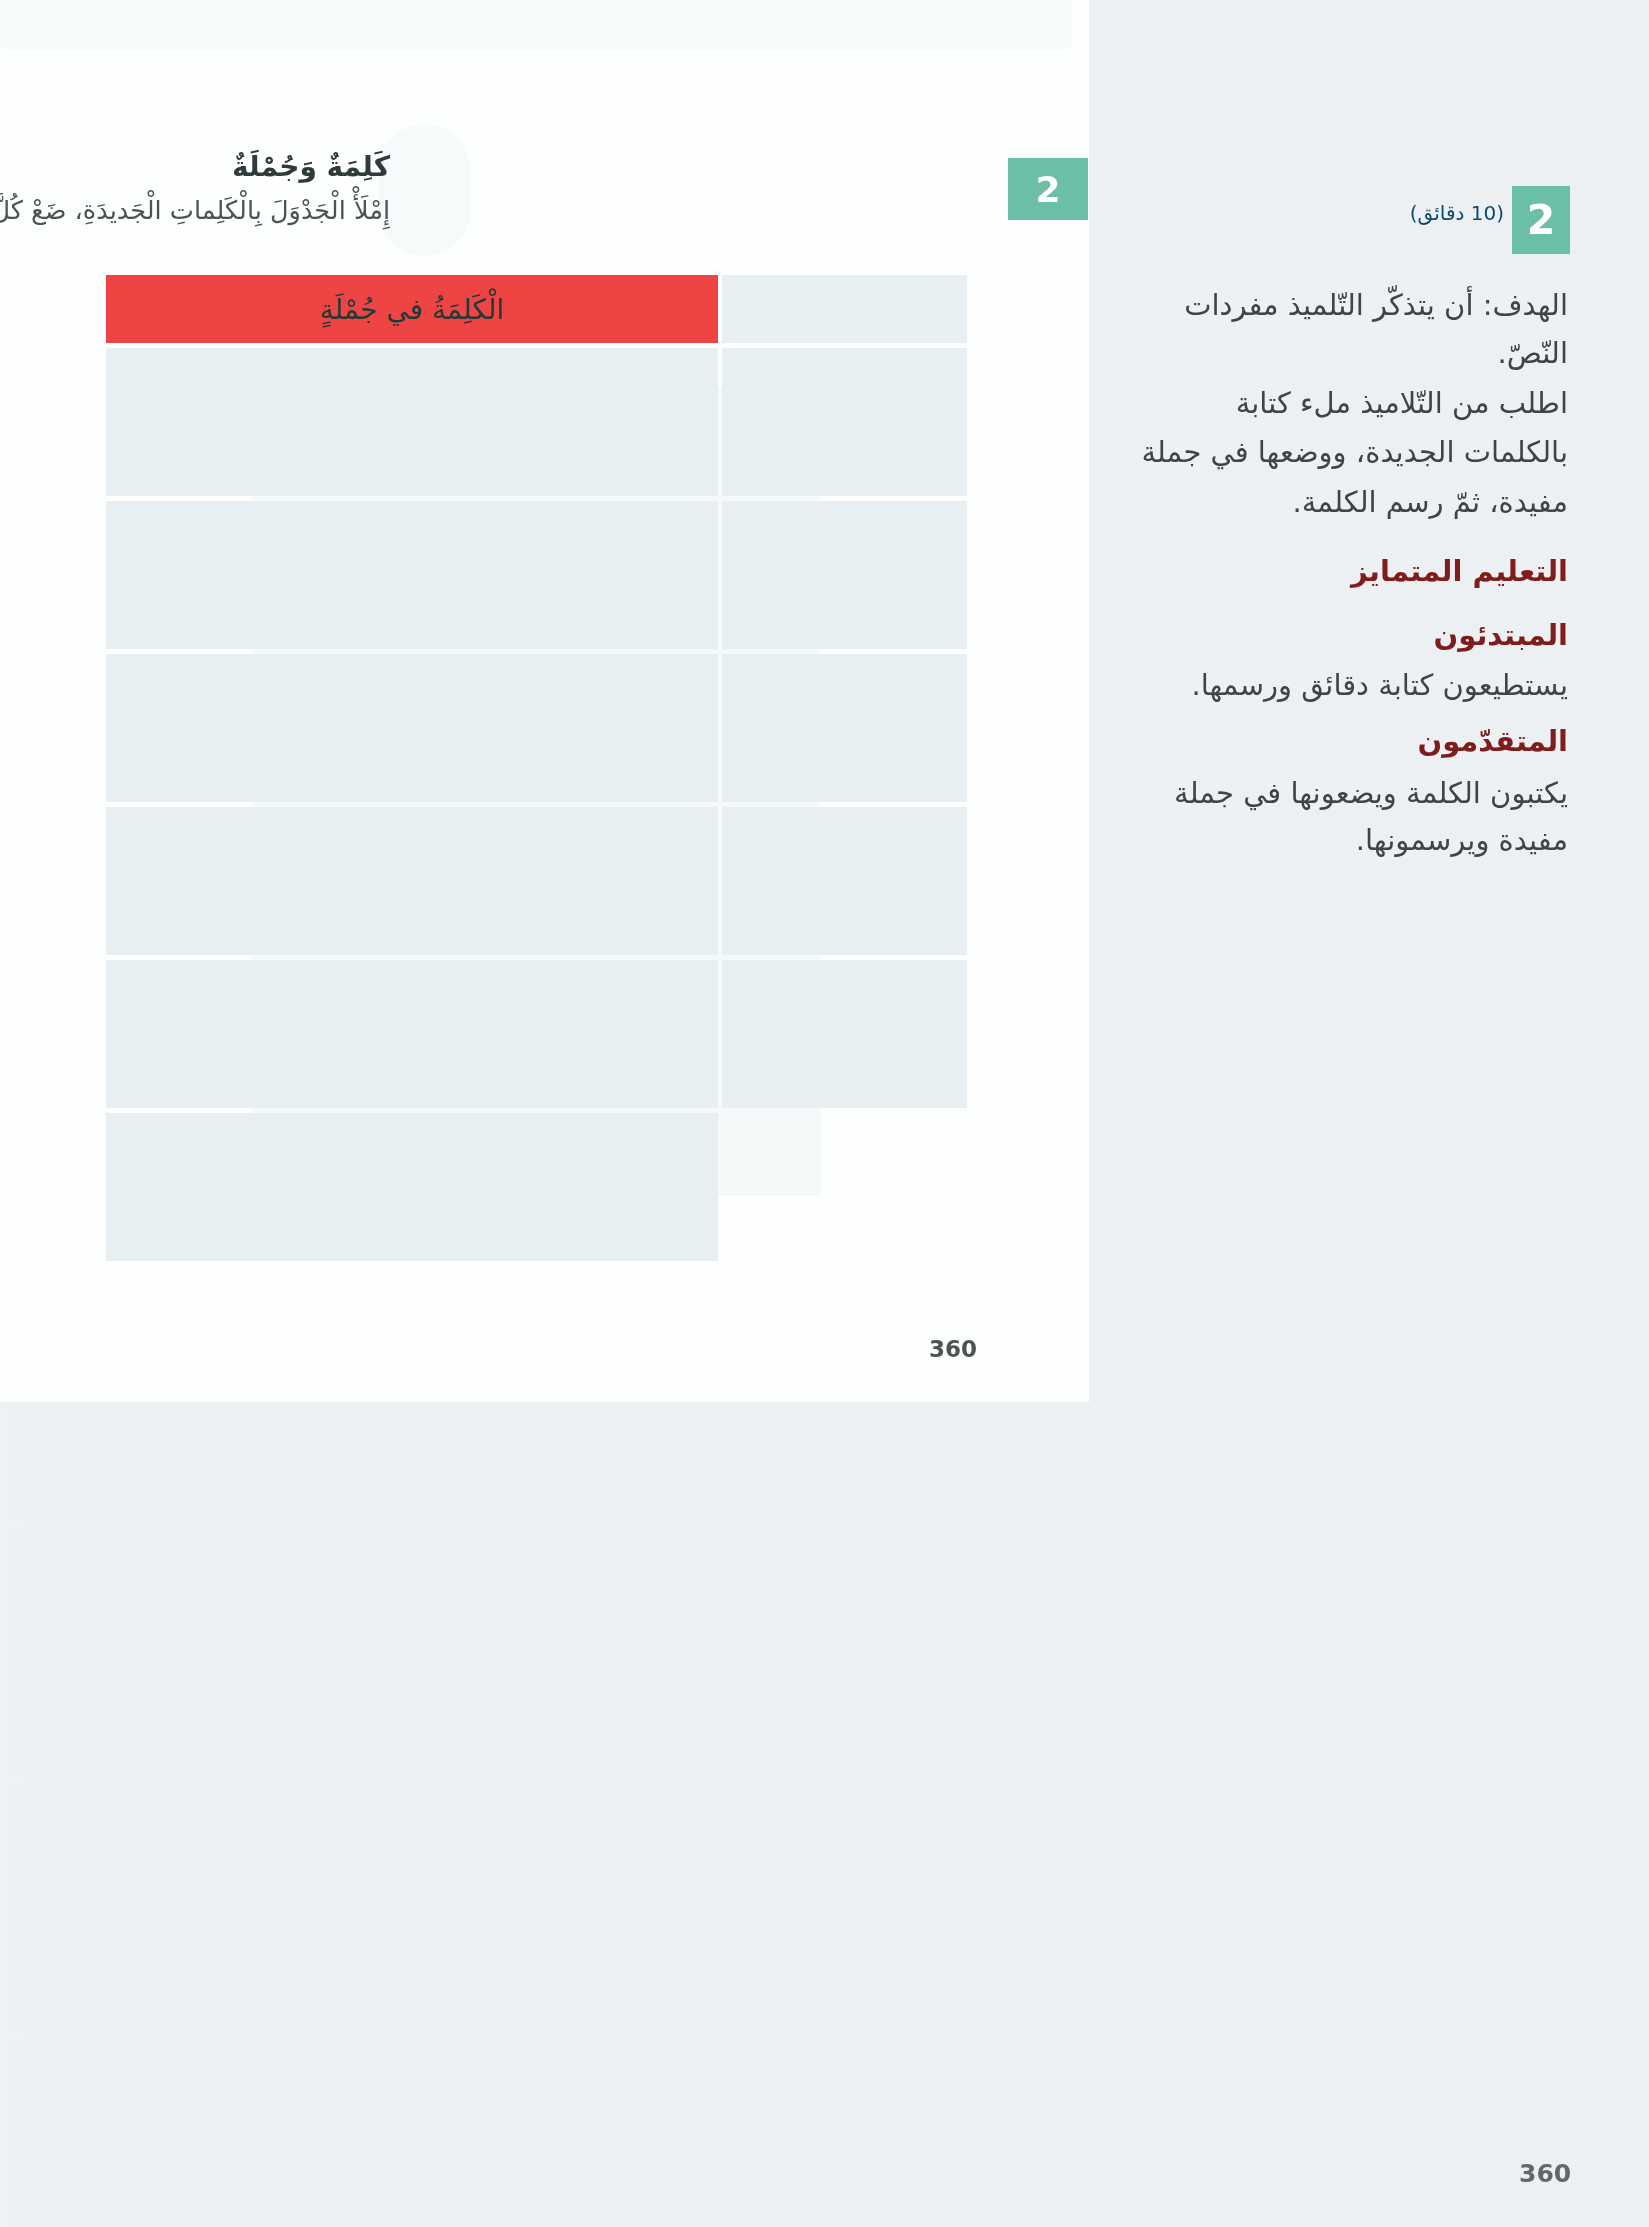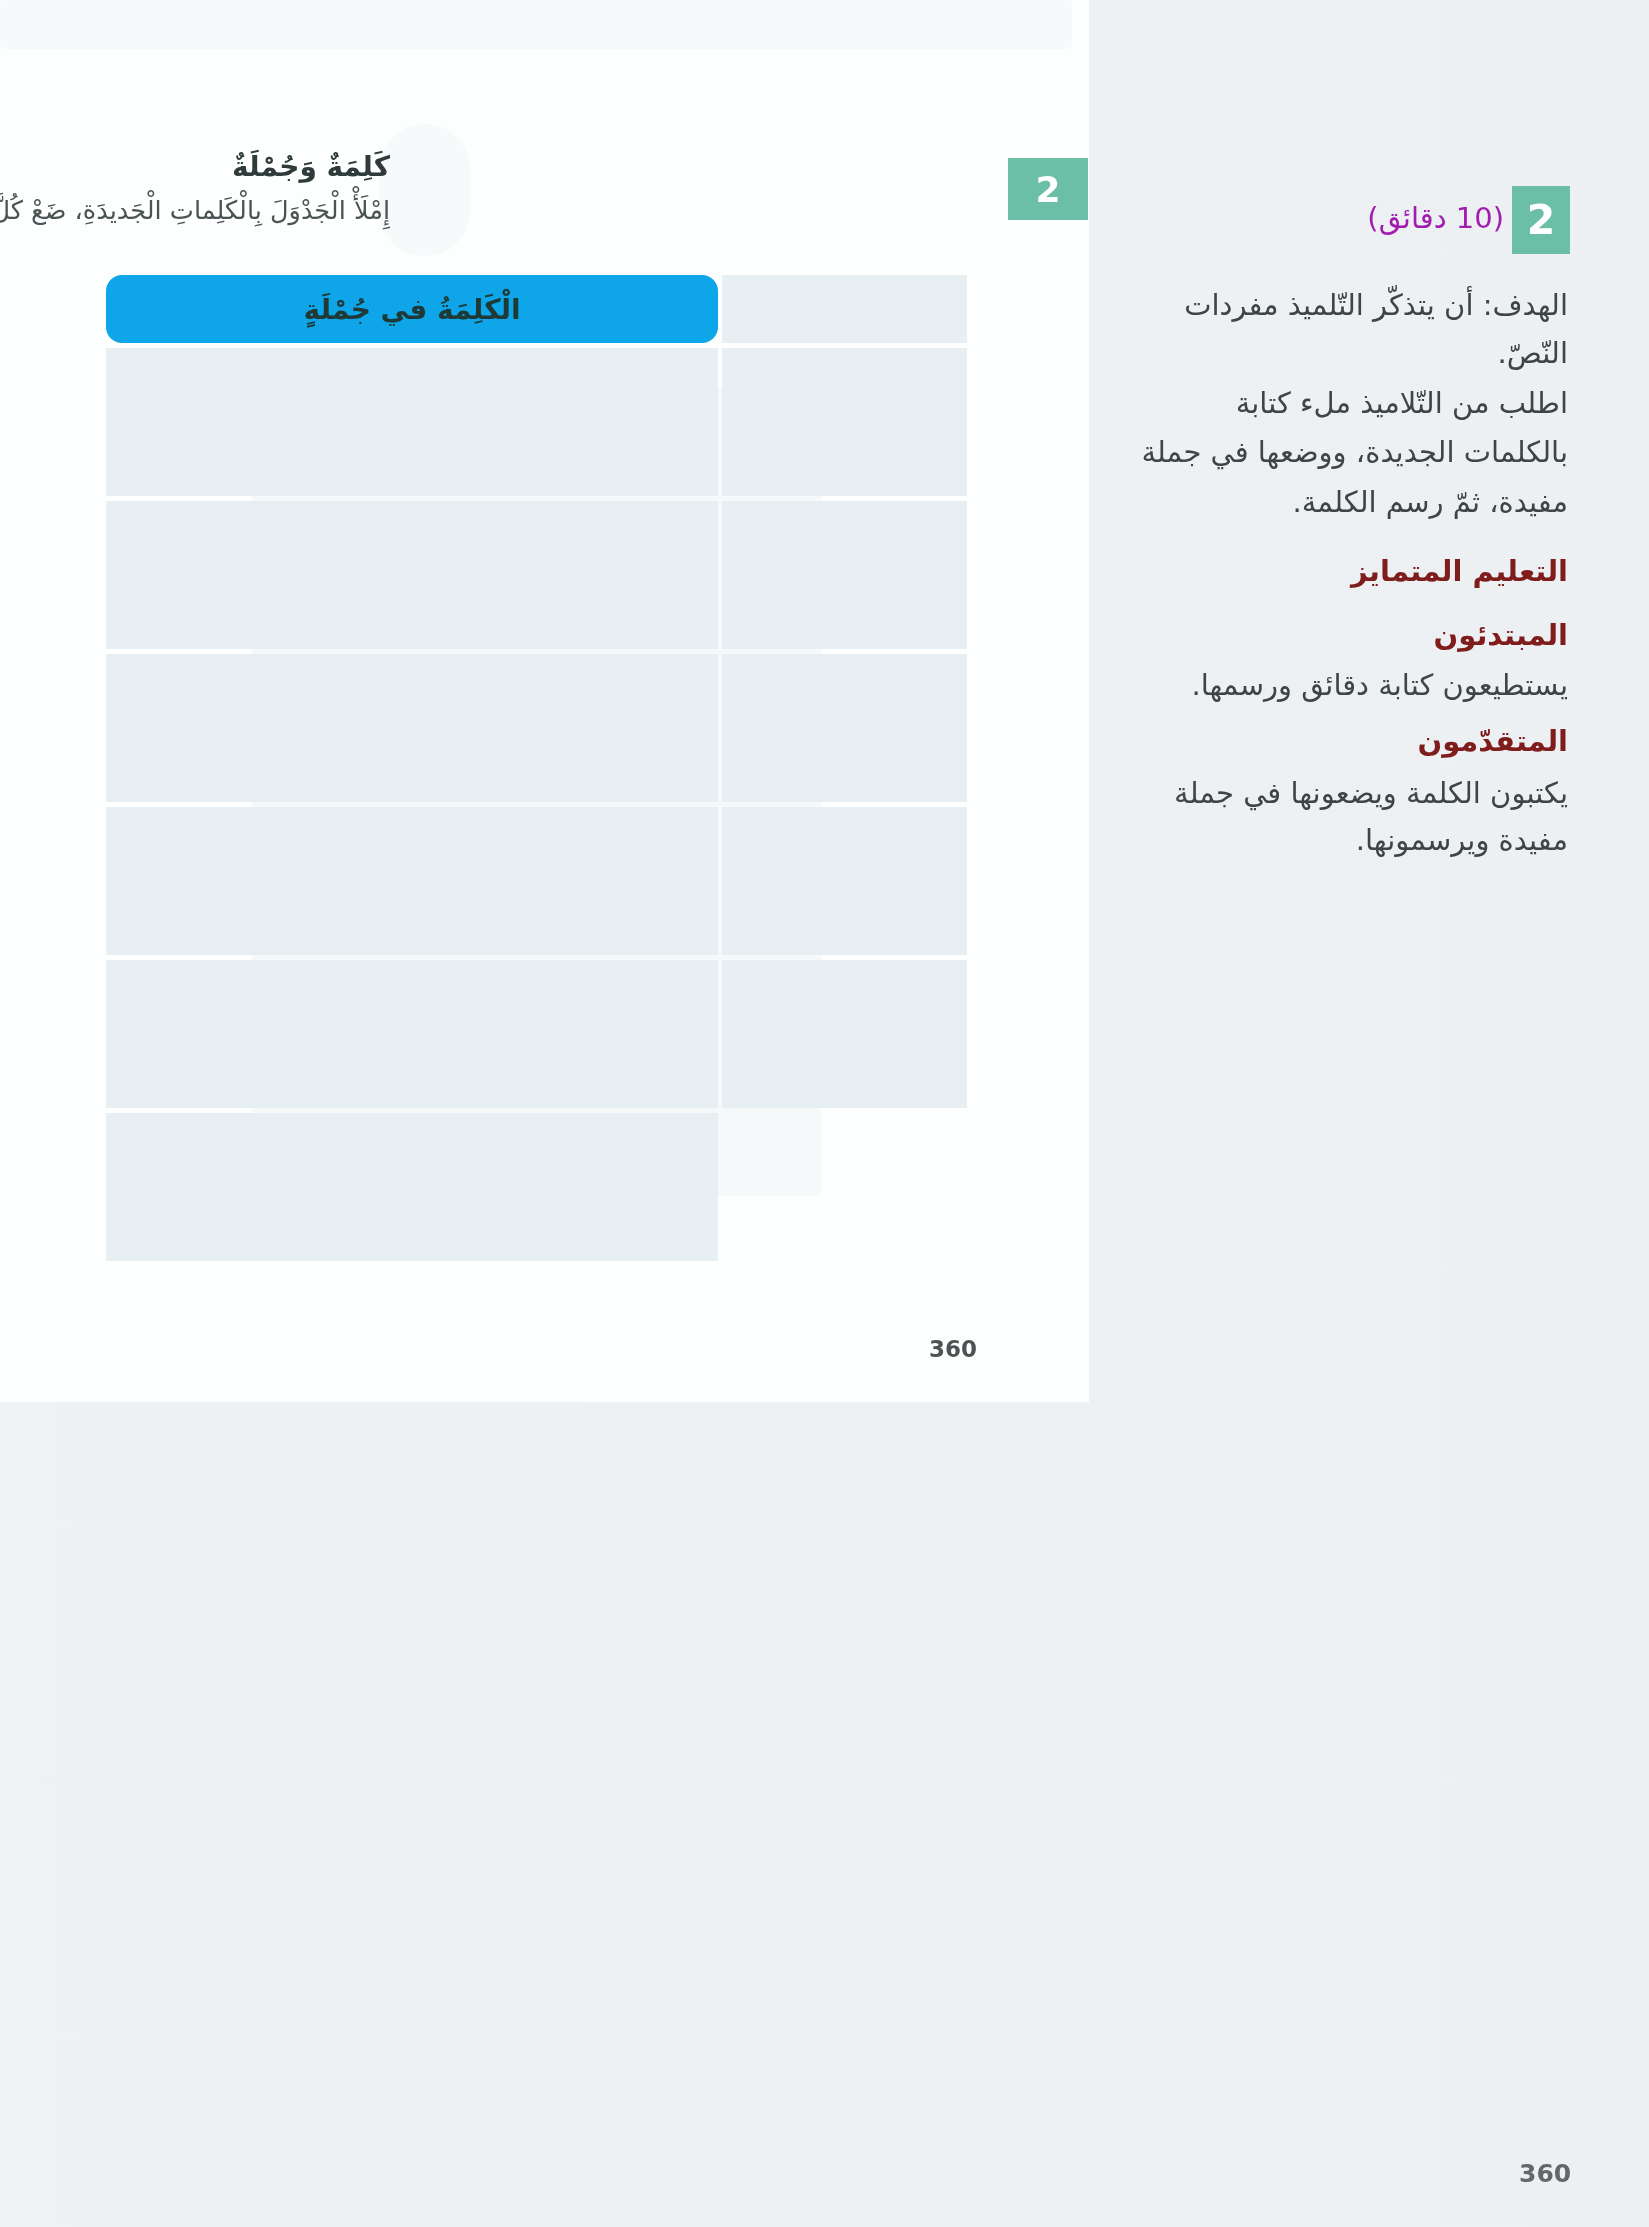--- a/index.html
+++ b/index.html
@@ -36,45 +36,44 @@
 
   .table {
     position: absolute; left: 106px; top: 275px; width: 861px; height: 991px;
     display: grid;
     grid-template-columns: 612px 245px;
     grid-template-rows: 68px repeat(6, 148px);
     column-gap: 4.1px; row-gap: 5px;
     direction: ltr;
   }
   .th {
-    background: #0ea5e9; color: #1f3a36;
-    font-weight: bold; font-size: 28px;
+    background: #ef4444; color: #1f3a36;
+    font-weight: normal; font-size: 28px;
     display: flex; align-items: center; justify-content: center;
     direction: rtl;
-    border-radius: 16px;
   }
   .td { background: #e8eff3; }
 
   .page-num-left {
     position: absolute; left: 929px; top: 1336px;
     font-size: 23px; font-weight: bold; color: #4b5354;
   }
   .page-num-right {
     position: absolute; left: 1519px; top: 2159px;
     font-size: 25px; font-weight: bold; color: #626869;
   }
 
   .notes { position: absolute; right: 81px; top: 0; width: 412px; }
   .note-line {
     position: absolute; right: 0;
     font-size: 29px; color: #3d4546;
     direction: rtl; white-space: nowrap; margin-top: 26px;
   }
   .note-head { font-weight: bold; color: #7f1d1d; }
-  .duration { position: absolute; right: 145px; top: 201px; font-size: 29px; color: #a21caf; direction: rtl; white-space: nowrap; }
+  .duration { position: absolute; right: 145px; top: 201px; font-size: 20px; color: #0c4a6e; direction: rtl; white-space: nowrap; }
 </style>
 </head>
 <body>
 
 <div class="right-page"></div>
 
 <div class="inset-page">
   <div class="ghost" style="left:0;top:0;width:1072px;height:49px;opacity:.5"></div>
   <div class="ghost" style="left:379px;top:124px;width:91px;height:132px;border-radius:49px;opacity:.6"></div>
   <div class="ghost" style="left:252px;top:388px;width:569px;height:808px;background:rgba(200,210,220,0.12)"></div>

